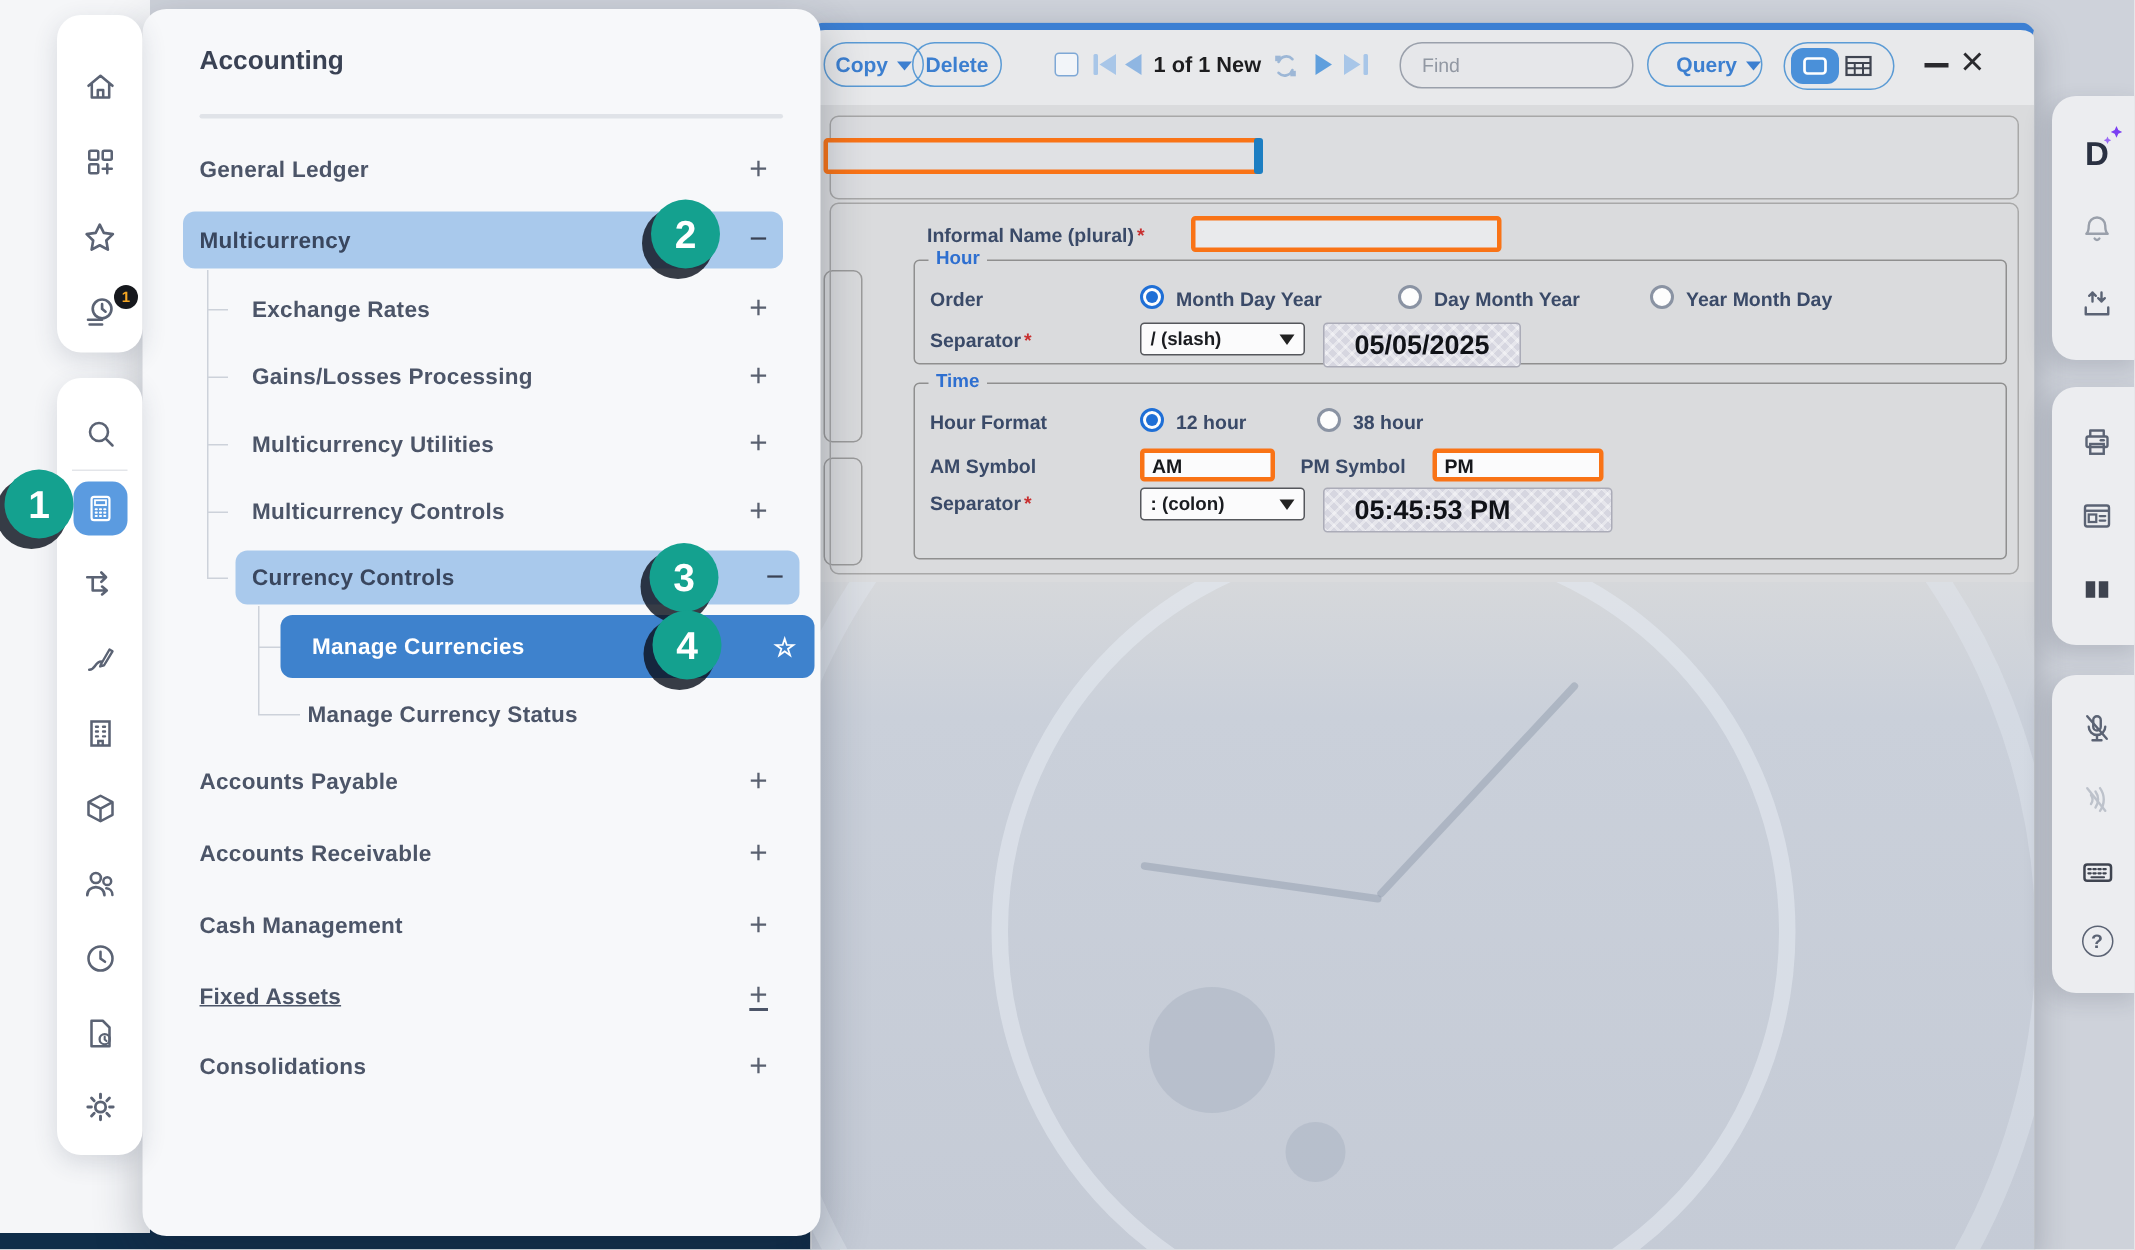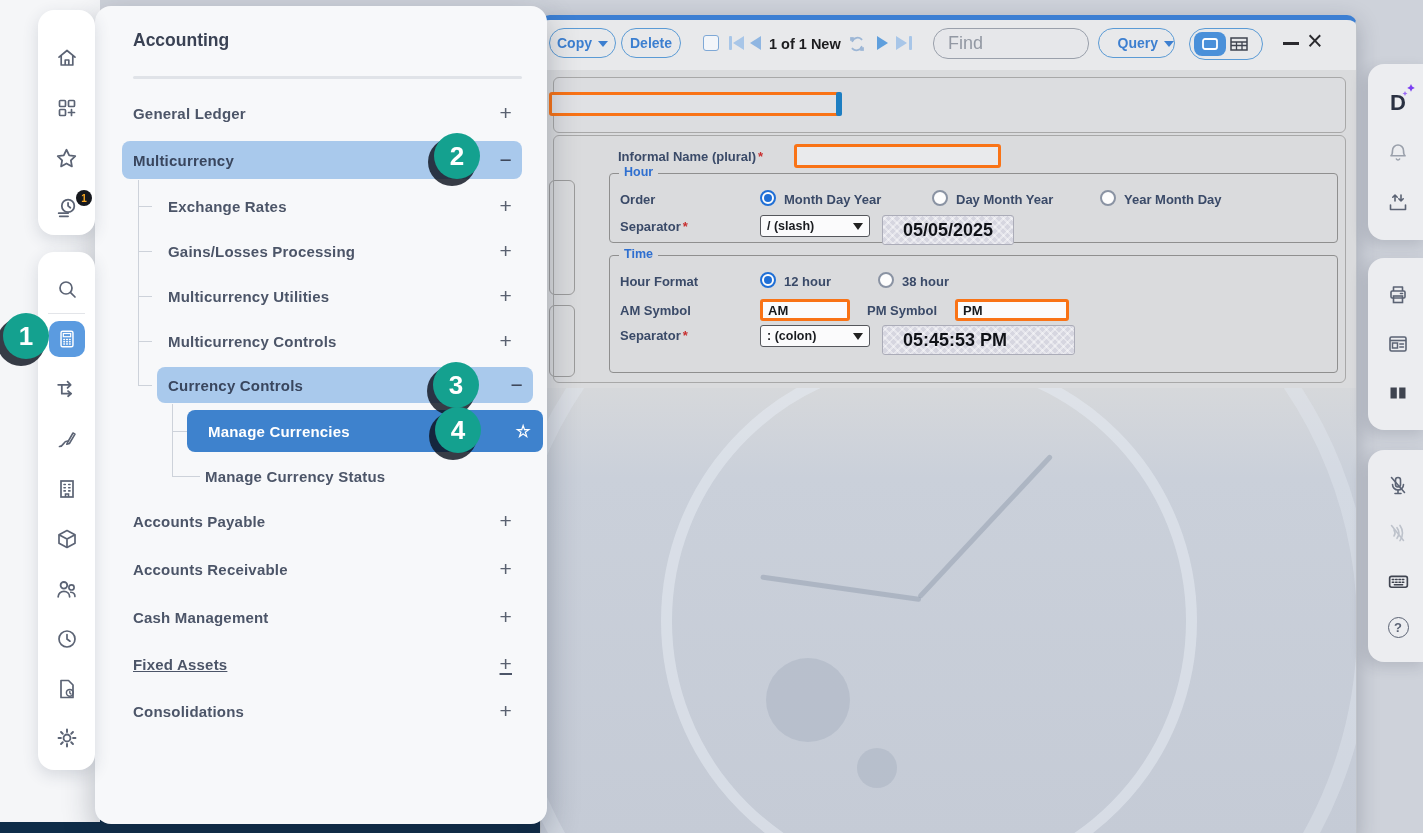--- a/index.html
+++ b/index.html
@@ -26,21 +26,21 @@
   .navtri{position:absolute;width:0;height:0;border-top:7px solid transparent;border-bottom:7px solid transparent;}
   .tri-l{border-right:11px solid #a8c6e8;}
   .tri-l2{border-right:11px solid #8fb6e2;}
   .tri-r{border-left:11px solid #5f9fdd;}
   .tri-r2{border-left:11px solid #a8c6e8;}
   .navbar-stick{position:absolute;width:3px;height:14px;background:#a8c6e8;border-radius:1px;}
   .recnav{position:absolute;font-size:14.5px;font-weight:bold;color:#1d1d1f;}
   .findbox{position:absolute;height:31px;border:1.5px solid #9aa0ab;border-radius:15px;background:#e6e7ea;
            box-sizing:border-box;}
   .findbox input{width:100%;height:100%;border:none;background:transparent;outline:none;
-           font-size:18px;color:#3a3f48;padding:0 14px;font-family:"Liberation Sans",sans-serif;}
+           font-size:13px;color:#3a3f48;padding:0 14px;font-family:"Liberation Sans",sans-serif;}
   .findbox input::placeholder{color:#9298a3;}
   .toggle{position:absolute;height:32px;border:1.5px solid #5b9bd5;border-radius:16px;display:flex;
           align-items:center;padding:0 4px;gap:4px;box-sizing:border-box;}
   .toggle .sel{width:32px;height:24px;background:#4a90d9;border-radius:8px;display:flex;
                align-items:center;justify-content:center;}
   .winctl{position:absolute;color:#2a2a2e;cursor:default;}
 
   .content{position:absolute;left:0;top:50px;right:0;bottom:0;background:#dadbdd;overflow:hidden;}
   .wm{position:absolute;left:0;top:318px;right:0;bottom:0;
       background:linear-gradient(180deg,#d6d8db 0%,#cad0da 20%,#c5cbd6 100%);overflow:hidden;}
@@ -117,21 +117,21 @@
   <div class="abs navy-bar"></div>
   <div class="abs left-col"></div>
 
   <div class="abs window">
 
     <div class="toolbar">
       <div class="tbtn" style="left:8px;top:8px;width:67px;">
         <span>Copy</span>
         <span class="chev"></span>
       </div>
-      <div class="tbtn" style="left:80px;top:8px;width:60px;">
+      <div class="tbtn" style="left:67px;top:8px;width:60px;">
         <span>Delete</span>
       </div>
       <span class="checkbox" style="left:162px;top:15px;"></span>
       <span class="navbar-stick" style="left:188px;top:16px;"></span>
       <span class="navtri tri-l" style="left:192px;top:16px;"></span>
       <span class="navtri tri-l2" style="left:209px;top:16px;"></span>
       <span class="recnav" style="left:228px;top:16px;">1 of 1 New</span>
       <svg style="position:absolute;left:305px;top:13px;" width="22" height="22" viewBox="0 0 24 24">
         <path d="M7 9a6 6 0 0 1 10-2" stroke="#9db7d6" stroke-width="2" fill="none" stroke-linecap="round"></path>
         <path d="M17 15a6 6 0 0 1-10 2" stroke="#9db7d6" stroke-width="2" fill="none" stroke-linecap="round"></path>

